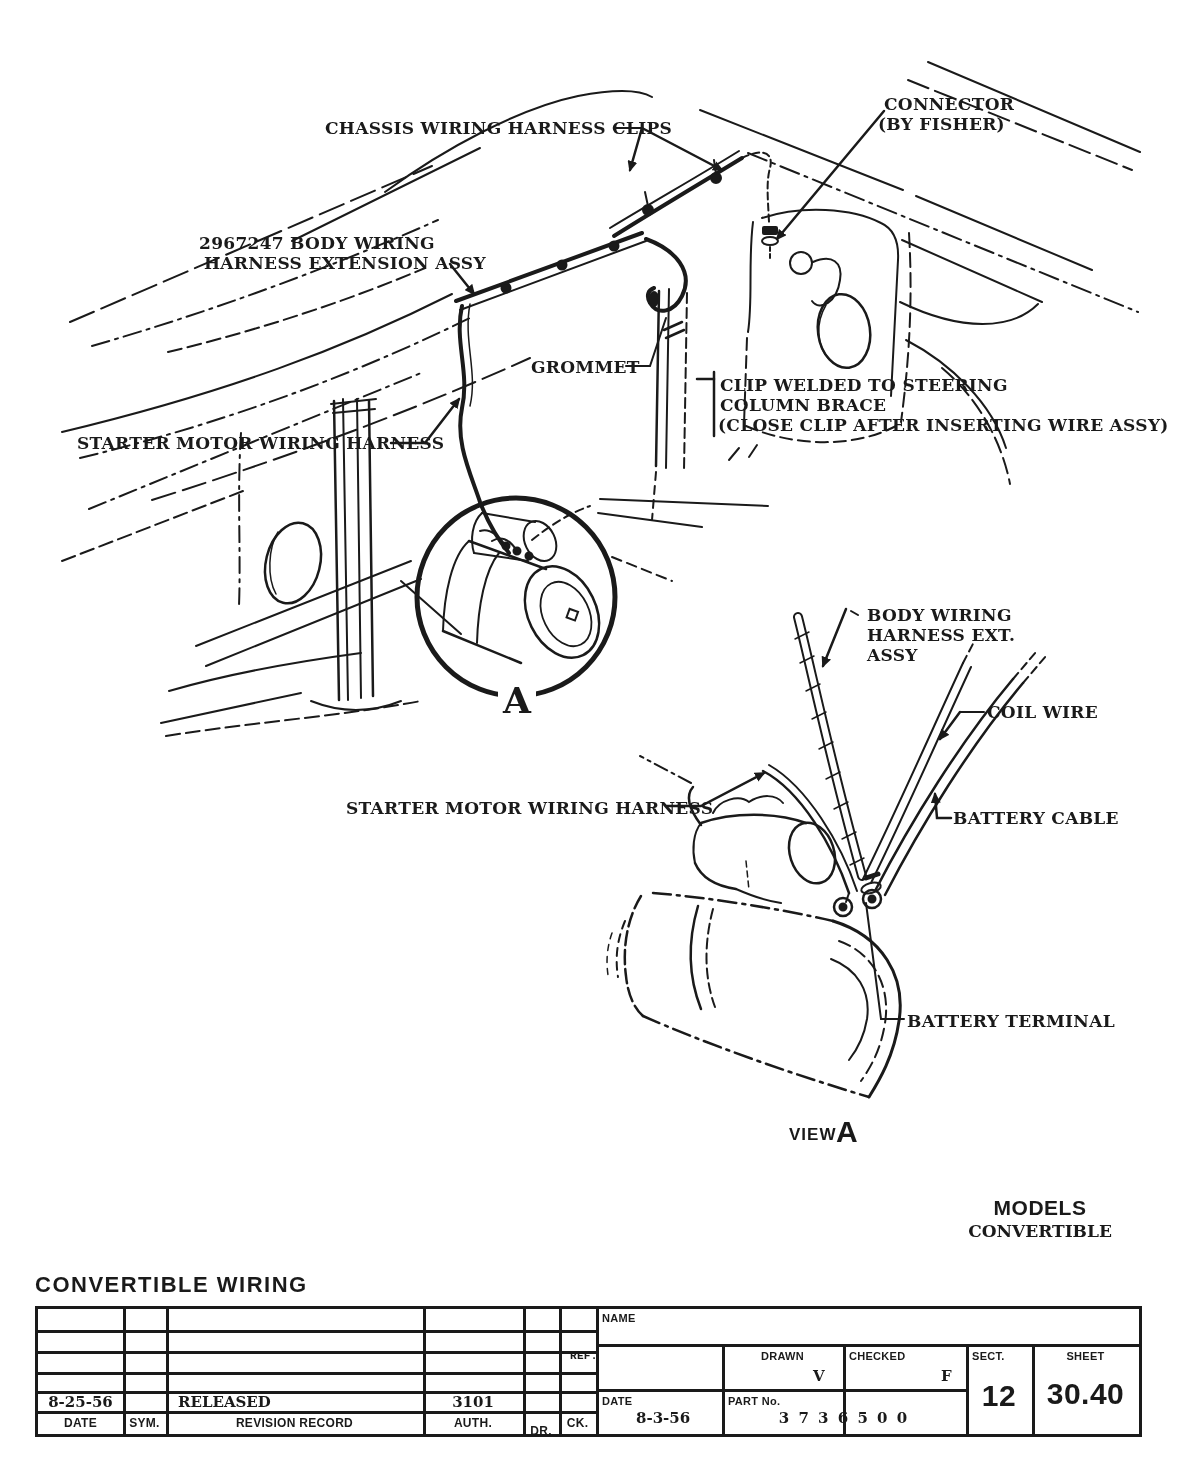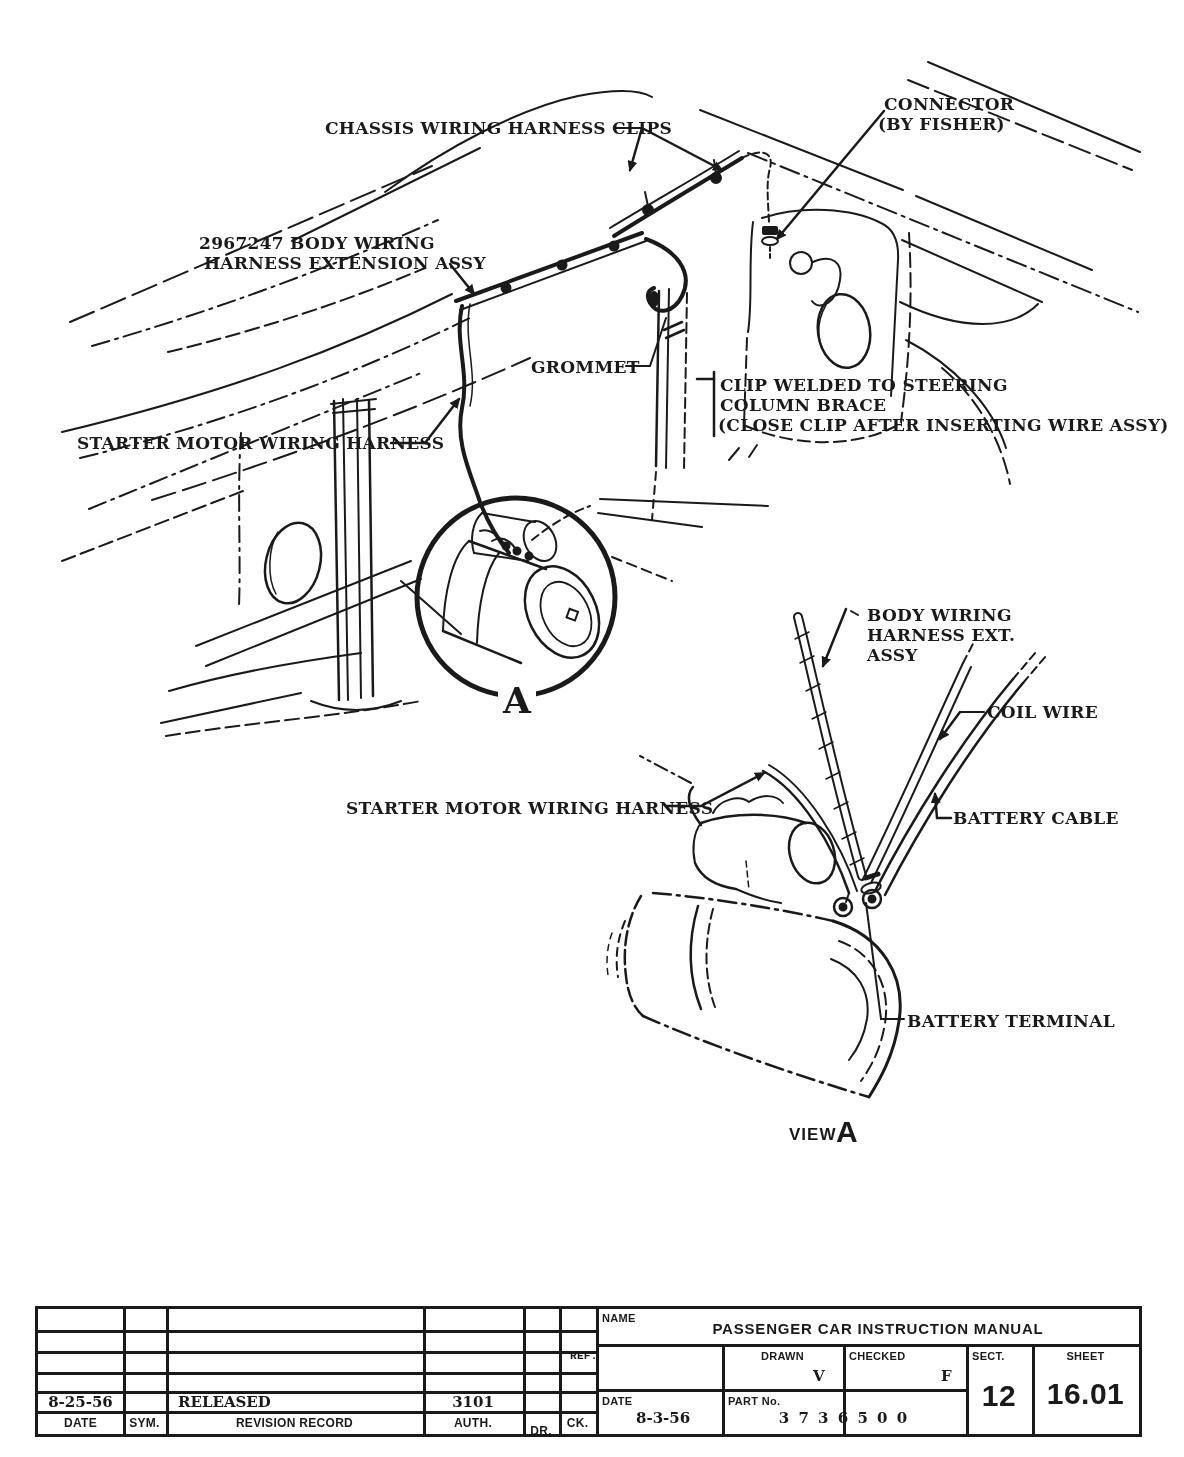--- a/index.html
+++ b/index.html
@@ -257,21 +257,26 @@
       <text class="lbl" x="867" y="661">ASSY</text>
       <text class="lbl" x="987" y="718">COIL WIRE</text>
       <text class="lbl" x="346" y="814">STARTER MOTOR WIRING HARNESS</text>
       <text class="lbl" x="953" y="824">BATTERY CABLE</text>
       <text class="lbl" x="907" y="1027">BATTERY TERMINAL</text>
       <text class="lbl-sans" x="789" y="1140" font-size="17" letter-spacing="1">VIEW</text>
       <text class="lbl-sans" x="836" y="1142" font-size="30">A</text>
     </g>
   </svg>
 
-
+  <div class="models-box">
+    <div class="models-head">MODELS</div>
+    <div class="models-sub">CONVERTIBLE</div>
+  </div>
+
+  <div class="drawing-title">CONVERTIBLE WIRING</div>
 
   <div class="tblock">
 
     <div class="ln" style="left:85px;  top:0; width:3px; height:125px;"></div>
     <div class="ln" style="left:128px; top:0; width:3px; height:125px;"></div>
     <div class="ln" style="left:385px; top:0; width:3px; height:125px;"></div>
     <div class="ln" style="left:485px; top:0; width:3px; height:125px;"></div>
     <div class="ln" style="left:521px; top:0; width:3px; height:125px;"></div>
     <div class="ln" style="left:558px; top:0; width:3px; height:125px;"></div>
     <div class="ln" style="left:0; top:21px;  width:558px; height:3px;"></div>
@@ -292,32 +297,31 @@
     <div class="cell-val" style="left:385px; top:84px; width:100px; text-align:center;">3101</div>
 
     <div class="hdr" style="left:0;     top:107px; width:85px;">DATE</div>
     <div class="hdr" style="left:85px;  top:107px; width:43px;">SYM.</div>
     <div class="hdr" style="left:128px; top:107px; width:257px;">REVISION RECORD</div>
     <div class="hdr" style="left:385px; top:107px; width:100px;">AUTH.</div>
     <div class="hdr" style="left:485px; top:107px; width:36px;margin-top:8px;">DR.</div>
     <div class="hdr" style="left:521px; top:107px; width:37px;">CK.</div>
 
     <div class="cell-lbl" style="left:564px; top:3px;">NAME</div>
-    <div class="tb-title" style="left:620px; top:11px; width:440px;">PASSENGER CAR INSTRUCTION MANUAL</div>
 
     <div class="cell-lbl" style="left:532px; top:41px;font-family:Liberation Mono, monospace;">REF.</div>
     <div class="cell-lbl" style="left:690px; top:41px;padding-left:33px;">DRAWN</div>
     <div class="cell-val" style="left:775px; top:58px;">V</div>
     <div class="cell-lbl" style="left:811px; top:41px;">CHECKED</div>
     <div class="cell-val" style="left:903px; top:58px;">F</div>
 
     <div class="cell-lbl" style="left:564px; top:86px;">DATE</div>
     <div class="cell-val" style="left:598px; top:100px;">8-3-56</div>
     <div class="cell-lbl" style="left:690px; top:86px;">PART No.</div>
     <div class="cell-val" style="left:687px; top:100px; width:238px; text-align:center; letter-spacing:2px;">3 7 3 6 5 0 0</div>
 
     <div class="cell-lbl" style="left:934px; top:41px;">SECT.</div>
     <div class="bignum" style="left:928px; top:70px; width:66px;">12</div>
     <div class="cell-lbl" style="left:994px; top:41px; width:107px; text-align:center;">SHEET</div>
-    <div class="bignum" style="left:994px; top:68px; width:107px;">16.01</div>
+    <div class="bignum" style="left:994px; top:68px; width:107px;">30.40</div>
   </div>
 
 </div>
 
 </body></html>

